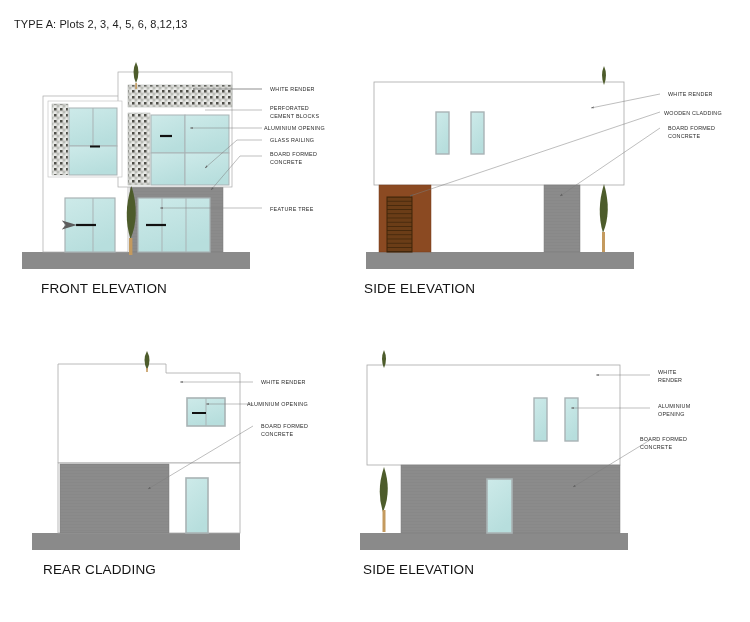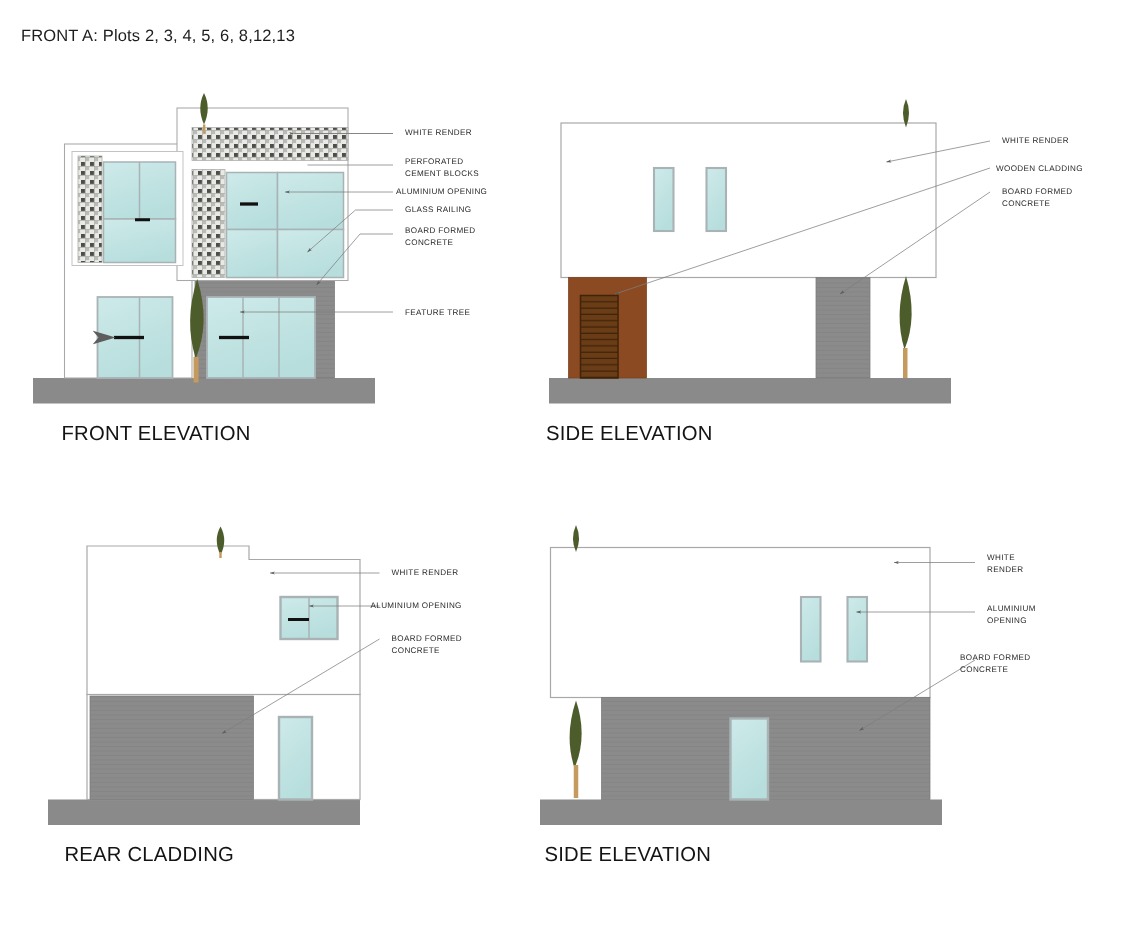--- a/index.html
+++ b/index.html
@@ -53,21 +53,21 @@
     color: #2a2a2a;
     white-space: pre;
   }
   .annot.left-al  { text-align: left; }
 </style>
 </head>
 <body>
 
 <div id="sheet">
 
-  <div class="sheet-title">FRONT A: Plots 2, 3, 4, 5, 6, 8,12,13</div>
+  <div class="sheet-title">TYPE A: Plots 2, 3, 4, 5, 6, 8,12,13</div>
 
   <svg class="drawing-svg" viewBox="0 0 750 622">
     <defs>
       <pattern id="perfblock" width="6" height="6" patternUnits="userSpaceOnUse">
         <rect width="6" height="6" fill="#e9eae7"></rect>
         <rect x="0" y="0" width="2.6" height="2.6" fill="#4e4e48"></rect>
         <rect x="3.2" y="3.2" width="2.2" height="2.2" fill="#b9bcb6"></rect>
         <path d="M0 3 H6 M3 0 V6" stroke="#a6a9a3" stroke-width="0.5"></path>
       </pattern>
       <pattern id="boardconc" width="4" height="3" patternUnits="userSpaceOnUse">

